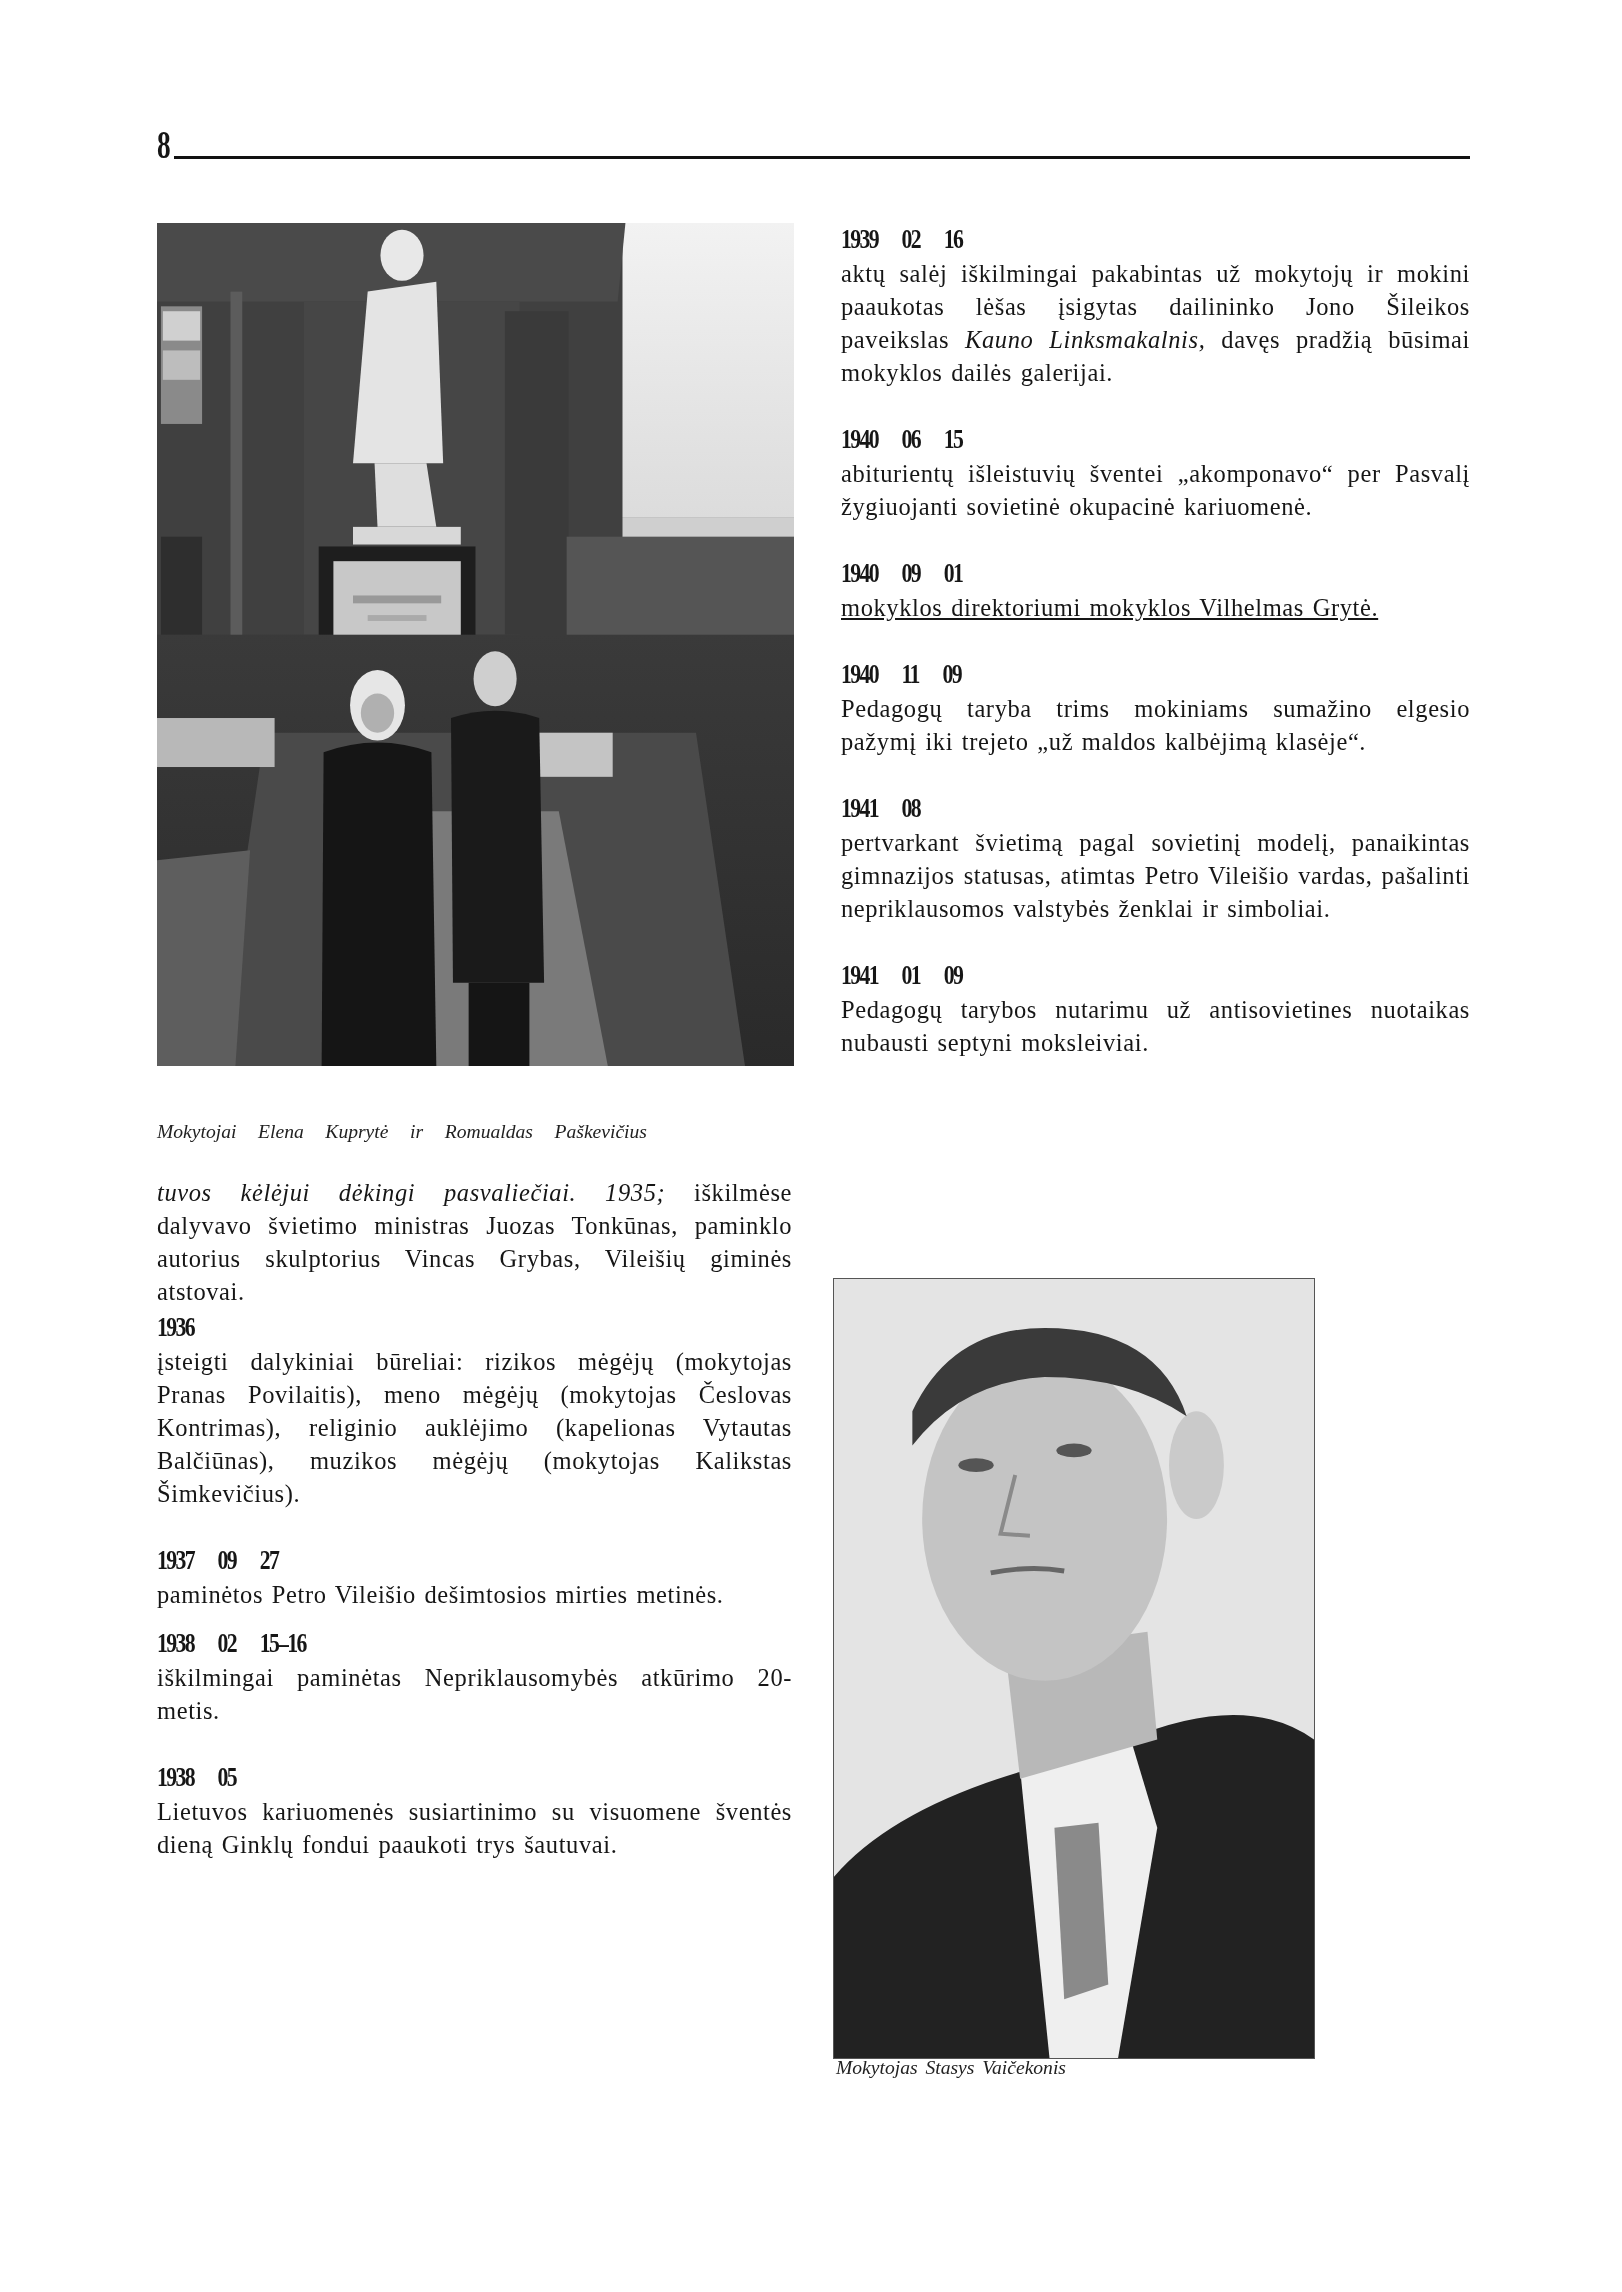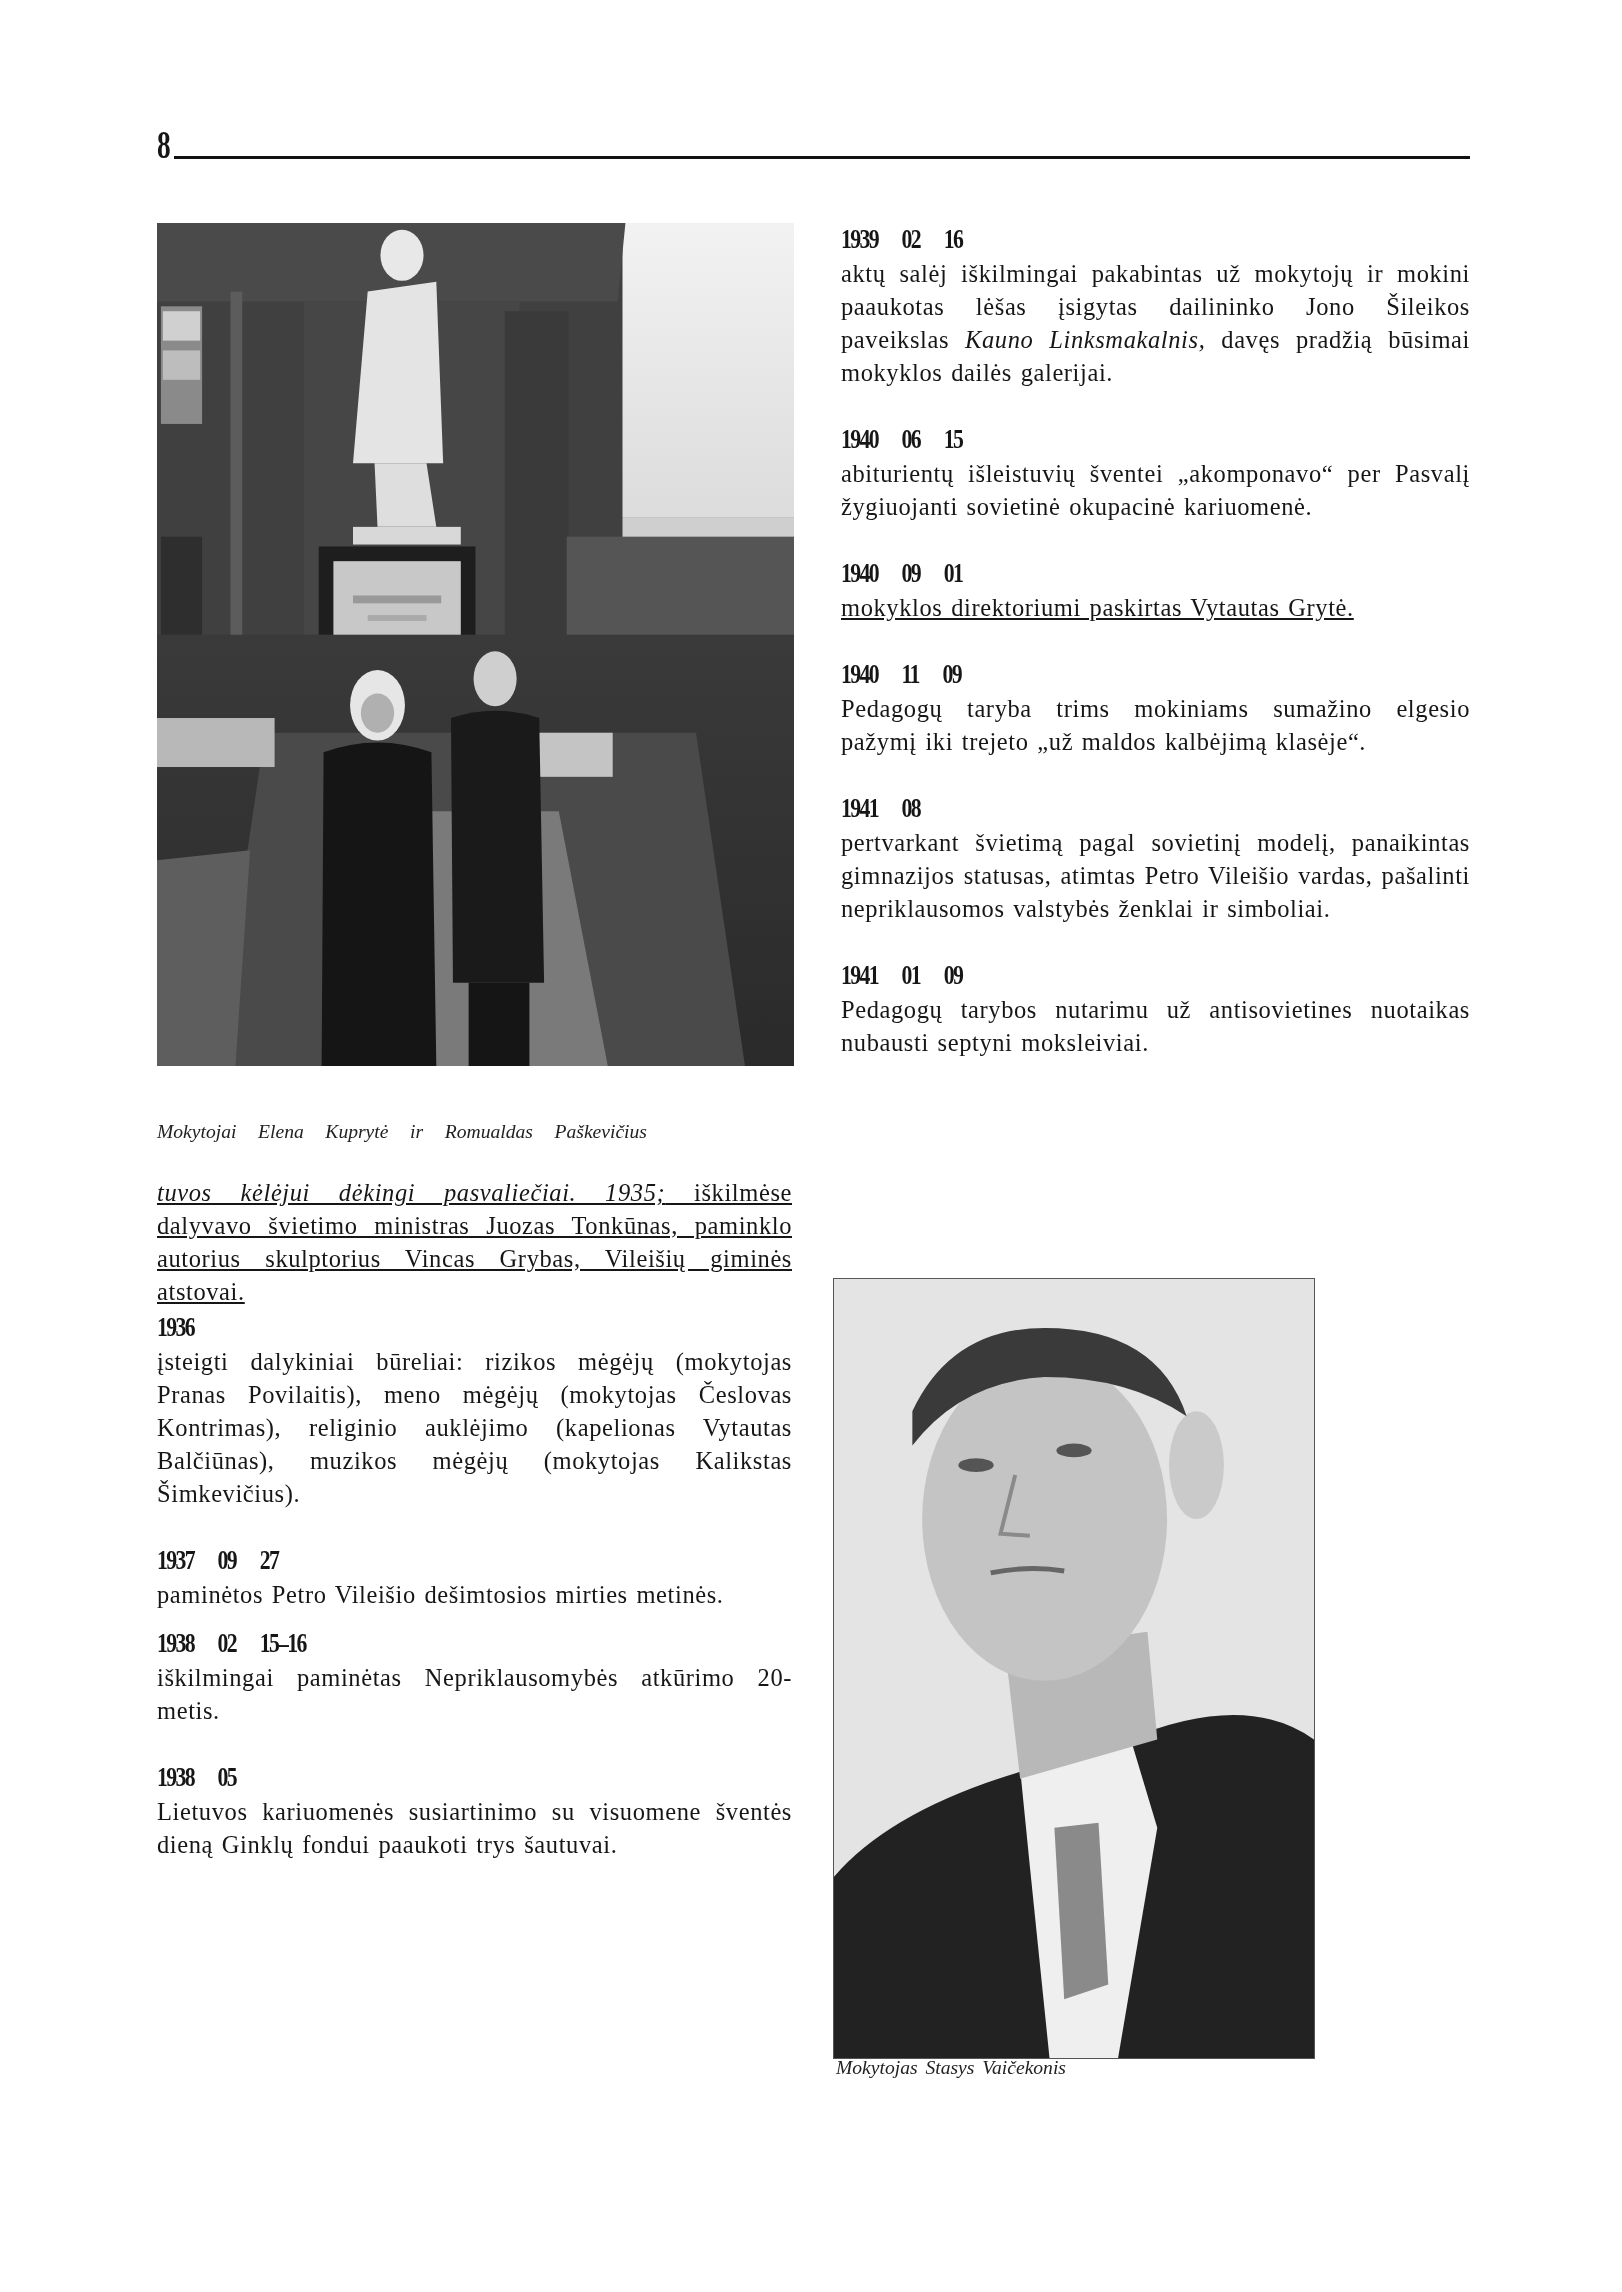--- a/index.html
+++ b/index.html
@@ -80,21 +80,21 @@
     <path d="M170,540 Q225,520 280,540 L285,860 L168,860 Z" fill="#151515"></path>
     <ellipse cx="345" cy="465" rx="22" ry="28" fill="#cfcfcf"></ellipse>
     <path d="M300,505 Q345,490 390,505 L395,775 L302,775 Z" fill="#1a1a1a"></path>
     <rect x="318" y="775" width="62" height="85" fill="#151515"></rect>
   </svg>
 </div>
 <div class="caption" style="left:157px; top:1120px; white-space:pre;">Mokytojai  Elena  Kuprytė  ir  Romualdas  Paškevičius</div>
 
 <div class="col" style="left:157px; top:1176px; width:635px;">
   <p class="entry">
-    <span class="body-text" style="display:inline;text-decoration:underline;">
+    <span class="body-text" style="display:inline;">
       <span class="it">tuvos kėlėjui dėkingi pasvaliečiai. 1935;</span><span> iškilmėse dalyvavo švietimo ministras Juozas Tonkūnas, paminklo autorius skulptorius Vincas Grybas, Vileišių giminės atstovai.</span>
     </span>
   </p>
   <div style="margin-top:2px;">
     <span class="date">1936</span>
     <span class="body-text">įsteigti dalykiniai būreliai: rizikos mėgėjų (mokytojas Pranas Povilaitis), meno mėgėjų (mokytojas Česlovas Kontrimas), religinio auklėjimo (kapelionas Vytautas Balčiūnas), muzikos mėgėjų (mokytojas Kalikstas Šimkevičius).</span>
   </div>
   <div class="entry" style="margin-top:33px;">
     <span class="date" style="white-space:pre;">1937  09  27</span>
     <span class="body-text">paminėtos Petro Vileišio dešimtosios mirties metinės.</span>
@@ -115,21 +115,21 @@
     <span class="body-text">
       <span>aktų salėj iškilmingai pakabintas už mokytojų ir mokini paaukotas lėšas įsigytas dailininko Jono Šileikos paveikslas </span><span class="it">Kauno Linksmakalnis,</span><span> davęs pradžią būsimai mokyklos dailės galerijai.</span>
     </span>
   </div>
   <div class="entry" style="margin-top:33px;">
     <span class="date" style="white-space:pre;">1940  06  15</span>
     <span class="body-text">abiturientų išleistuvių šventei „akomponavo“ per Pasvalį žygiuojanti sovietinė okupacinė kariuomenė.</span>
   </div>
   <div class="entry" style="margin-top:33px;text-decoration:underline;">
     <span class="date" style="white-space:pre;">1940  09  01</span>
-    <span class="body-text">mokyklos direktoriumi paskirtas Vytautas Grytė.</span>
+    <span class="body-text">mokyklos direktoriumi mokyklos Vilhelmas Grytė.</span>
   </div>
   <div class="entry" style="margin-top:33px;">
     <span class="date" style="white-space:pre;">1940  11  09</span>
     <span class="body-text">Pedagogų taryba trims mokiniams sumažino elgesio pažymį iki trejeto „už maldos kalbėjimą klasėje“.</span>
   </div>
   <div class="entry" style="margin-top:33px;">
     <span class="date" style="white-space:pre;">1941  08</span>
     <span class="body-text">pertvarkant švietimą pagal sovietinį modelį, panaikintas gimnazijos statusas, atimtas Petro Vileišio vardas, pašalinti nepriklausomos valstybės ženklai ir simboliai.</span>
   </div>
   <div class="entry" style="margin-top:33px;">

